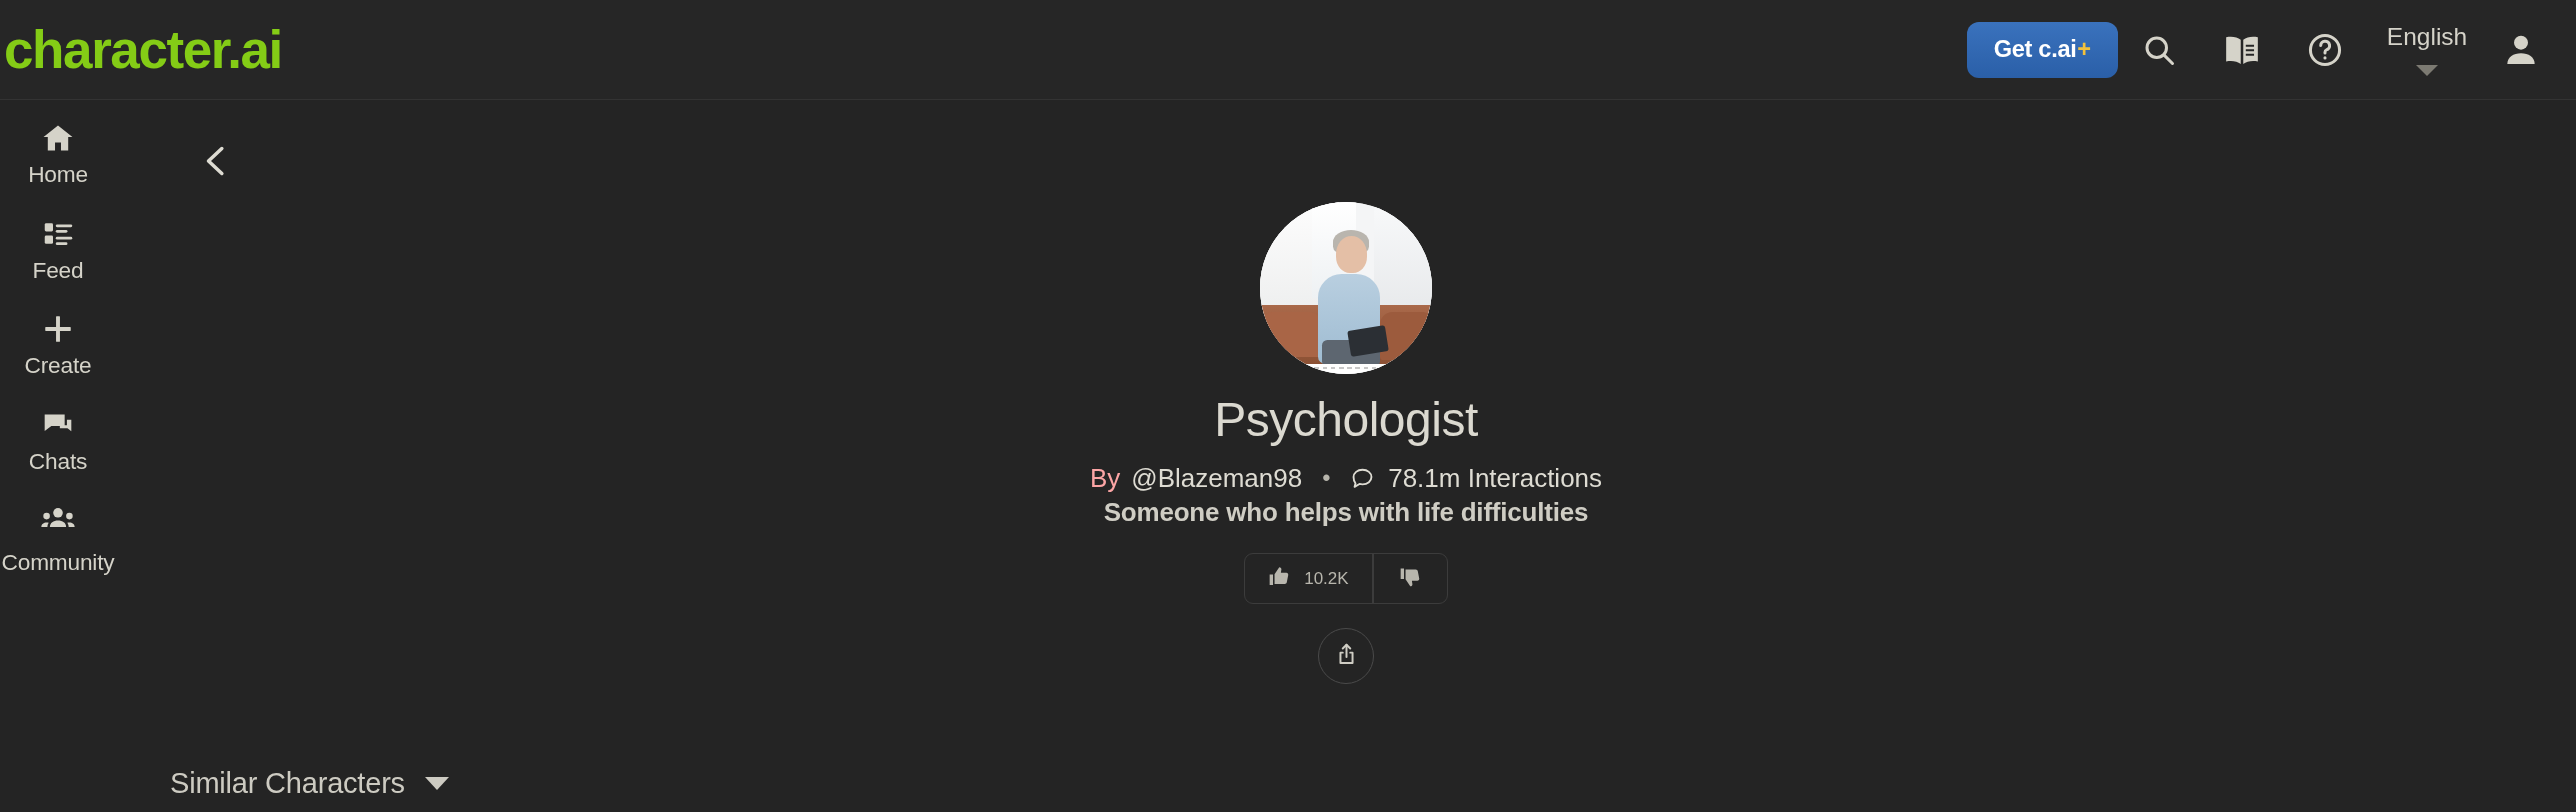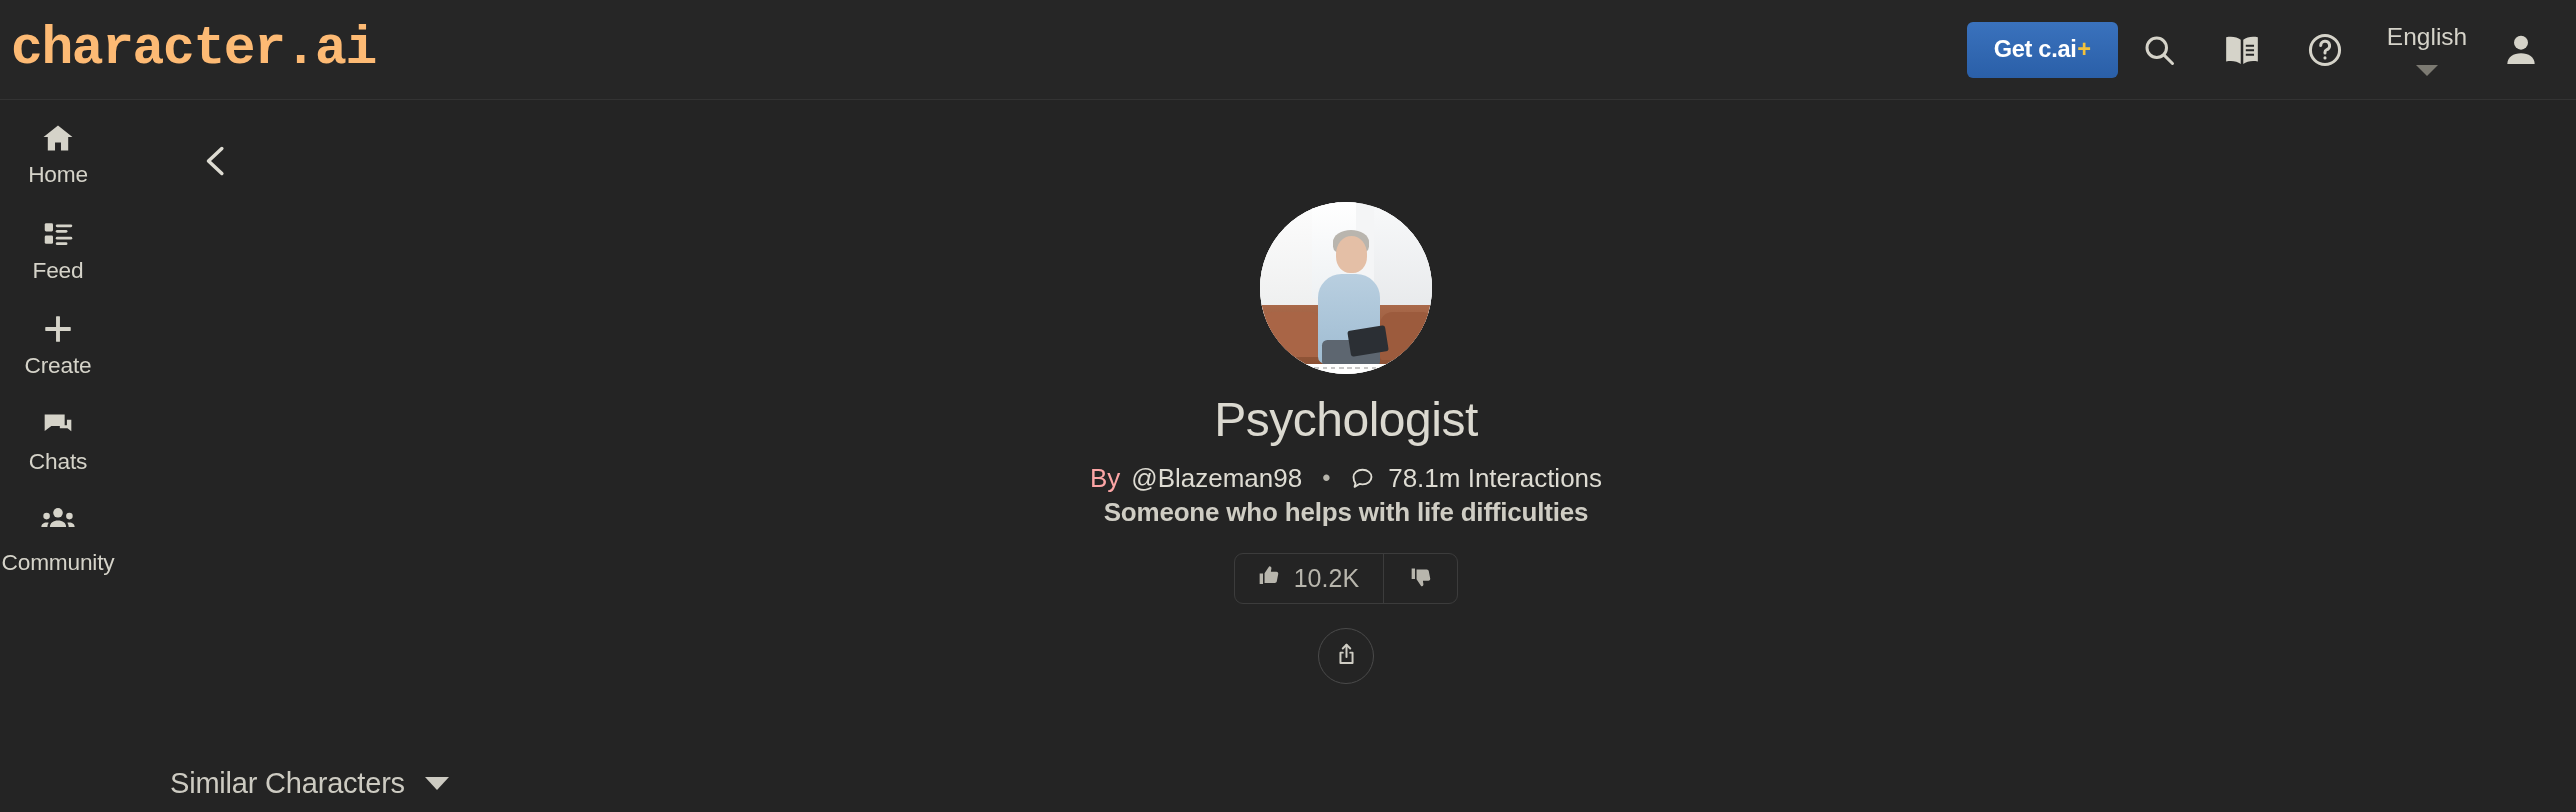--- a/index.html
+++ b/index.html
@@ -28,43 +28,43 @@
     width: 2576px;
     height: 100px;
     background: #262626;
     border-bottom: 1.8px solid #333333;
     display: flex;
     align-items: center;
     justify-content: space-between;
   }
 
   .logo {
-    margin-left: 11px;
-    font-family: Liberation Mono, monospace;
+    margin-left: 4px;
+    font-family: Liberation Sans, sans-serif;
     font-size: 53px;
     font-weight: 700;
     letter-spacing: -1.4px;
-    color: #fdba74;
+    color: #84cc16;
     line-height: 1;
     white-space: nowrap;
     user-select: none;
   }
 
   .header-right {
     display: flex;
     align-items: center;
     gap: 0px;
     margin-right: 16.3px;
   }
 
   .btn-premium {
     height: 56px;
     padding: 0 27px;
     border: none;
-    border-radius: 6px;
+    border-radius: 12px;
     background: linear-gradient(180deg, #3a72bd 0%, #2a5fa8 100%);
     color: #ffffff;
     font-family: "Liberation Sans", sans-serif;
     font-size: 23.6px;
     font-weight: 700;
     letter-spacing: -0.3px;
     cursor: pointer;
     display: flex;
     align-items: center;
     white-space: nowrap;
@@ -260,21 +260,21 @@
     align-items: stretch;
     border: 1.8px solid #3c3c3c;
     border-radius: 9px;
     overflow: hidden;
   }
   .rating .up {
     display: flex; align-items: center; gap: 12.7px;
     padding: 0 23.6px 0 22px;
     cursor: pointer;
     color: #b8b6ad;
-    font-size: 25px;
+    font-size: 17px;
   }
   .rating .sep { width: 1.8px; background: #3c3c3c; }
   .rating .down {
     display: flex; align-items: center; justify-content: center;
     width: 73px;
     cursor: pointer;
     color: #b8b6ad;
   }
 
   .actions {

